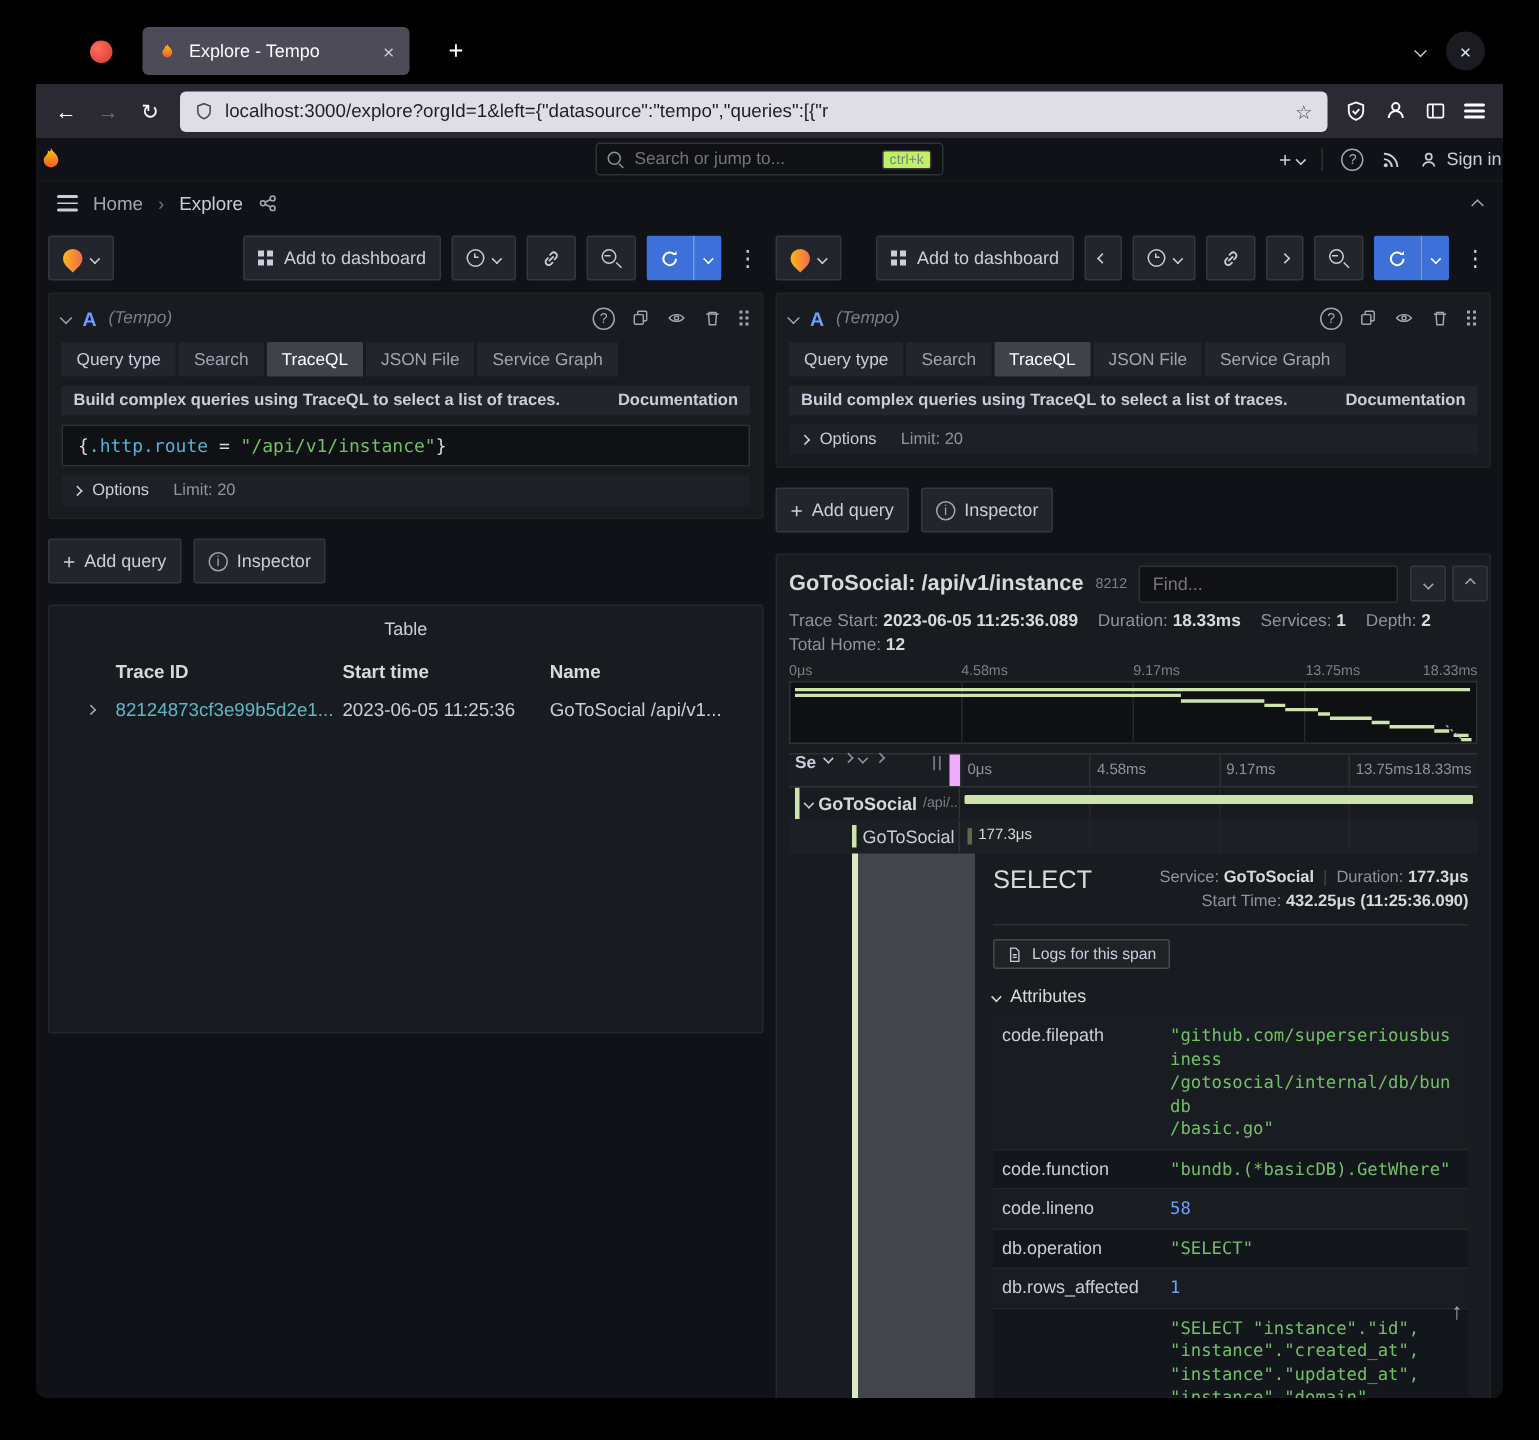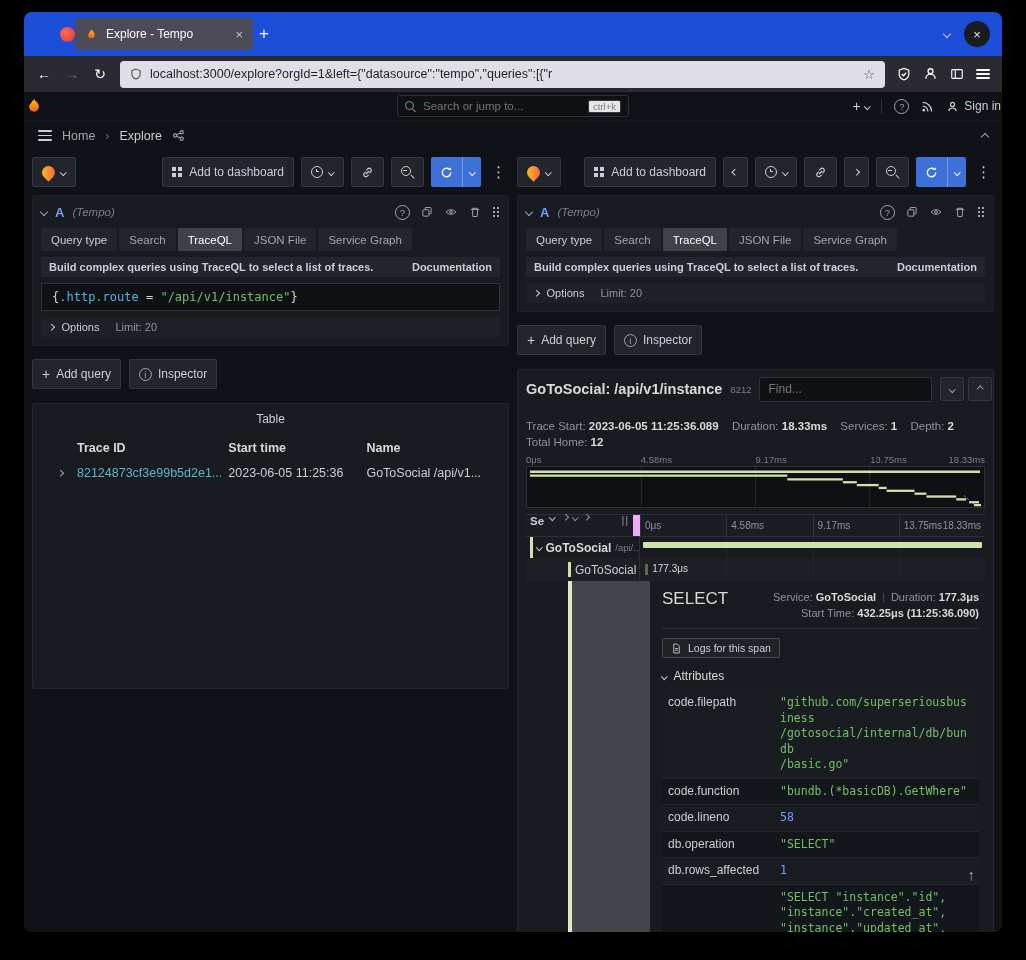--- a/index.html
+++ b/index.html
@@ -1,21 +1,21 @@
 <!DOCTYPE html>
 <html><head>
 <meta charset="utf-8">
 <style>
 *{box-sizing:border-box}
 body{margin:0;background:#000;font-family:"Liberation Sans",sans-serif}
 .screen{position:relative;width:1026px;height:960px;background:#000;overflow:hidden}
 .window{position:absolute;left:24px;top:12px;width:978px;height:920px;border-radius:8px;overflow:hidden;background:#2b2a33;display:flex;flex-direction:column}
 
 
-.tabbar{flex:none;height:44px;background:#1d4ed8;display:flex;align-items:center;padding:0 12px;gap:0;color:#fbfbfe}
+.tabbar{flex:none;height:44px;background:#000000;display:flex;align-items:center;padding:0 12px;gap:20px;color:#fbfbfe}
 .profile-dot{width:15px;height:15px;border-radius:50%;background:radial-gradient(circle at 35% 35%,#ff6b5e,#d93a2b);margin-left:24px}
 .tab{height:32px;min-width:178px;background:#4c4b57;border-radius:4px;display:flex;align-items:center;gap:8px;padding:0 10px;font-size:12px}
 .tab-title{flex:1;white-space:nowrap;overflow:hidden}
 .tab-x{color:#c9c9d2;font-size:13px}
 .newtab{font-size:17px;padding:0 6px;color:#fbfbfe}
 .tabbar-right{margin-left:auto;display:flex;align-items:center;gap:14px}
 .win-close{width:26px;height:26px;border-radius:50%;background:#1b1b22;display:flex;align-items:center;justify-content:center;font-size:13px;color:#e6e6ef}
 .navbar{flex:none;height:36px;background:#2b2a33;display:flex;align-items:center;gap:12px;padding:0 12px;color:#fbfbfe}
 .nav-ic{font-size:14px;width:16px;text-align:center}
 .nav-ic.dim{color:#6b6a74}
@@ -25,21 +25,21 @@
 svg.ic{display:block}
 
 
 .grafana{flex:1;background:#111217;color:#ccccdc;display:flex;flex-direction:column;overflow:hidden;font-size:13px}
 .topnav{flex:none;height:29px;display:flex;align-items:center;padding:0 1px;position:relative;border-bottom:1px solid #17191d}
 .searchbox{position:absolute;left:50%;transform:translateX(-50%);width:232px;height:22px;background:#0f1114;border:1px solid #2c3235;border-radius:3px;display:flex;align-items:center;gap:6px;padding:0 7px}
 .searchbox input{flex:1;min-width:0;background:none;border:none;outline:none;color:#9fa7b3;font-size:11.5px;font-family:inherit}
 .i-search{width:10px;height:10px;position:relative;display:inline-block;flex:none}
 .i-search::before{content:"";position:absolute;width:7px;height:7px;border:1.3px solid #8e949e;border-radius:50%;left:0;top:0}
 .i-search::after{content:"";position:absolute;width:4px;height:1.3px;background:#8e949e;right:-1px;bottom:0;transform:rotate(45deg)}
-.kbd{border:1px solid #34373e;border-radius:2px;padding:0 4px;font-size:9.5px;color:#7b8087;background:#e5e5e5;flex:none}
+.kbd{border:1px solid #34373e;border-radius:2px;padding:0 4px;font-size:9.5px;color:#7b8087;background:#bef264;flex:none}
 .topnav-right{margin-left:auto;display:flex;align-items:center;gap:12px;color:#ccccdc;font-size:12px}
 .vdiv{width:1px;height:15px;background:#2c3235}
 .circ{display:inline-flex;align-items:center;justify-content:center;width:15px;height:15px;border:1.2px solid #9fa7b3;border-radius:50%;font-size:9.5px;color:#9fa7b3}
 .crumbbar{flex:none;height:29px;display:flex;align-items:center;gap:10px;padding:0 14px;font-size:12.5px}
 .burger{display:inline-block;width:14px}
 .burger i{display:block;height:1.8px;background:#ccccdc;margin:2.6px 0;border-radius:1px}
 .crumb-sep{color:#6b7280}
 .crumb-right{margin-left:auto;color:#9fa7b3}
 
 
@@ -105,21 +105,21 @@
 .trace-link{color:#5fb6c9}
 
 
 .trace-panel{margin-top:14px;background:#181b1f;border:1px solid #23262b;border-radius:2px;padding:4px 8px;display:flex;flex-direction:column;height:900px;flex:none;position:relative}
 .tp-head{display:flex;align-items:center;gap:8px;height:30px;flex:none}
 .tp-title{font-size:14.5px;font-weight:700;color:#d8d9da;white-space:nowrap}
 .tp-id{font-size:9.5px;color:#7b8087}
 .find-input{width:182px;height:25px;background:#0f1114;border:1px solid #2c3235;border-radius:2px;color:#9fa7b3;font-size:12px;padding:0 8px;outline:none;font-family:inherit}
 .tp-head-right{margin-left:auto;display:flex;gap:4px}
 .mini-btn{width:24px;height:24px;border:1px solid #34373e;background:#22252b;display:flex;align-items:center;justify-content:center;border-radius:2px;color:#9fa7b3}
-.tp-meta{font-size:11.5px;color:#8e949e;line-height:16px;flex:none;margin-top:14px}
+.tp-meta{font-size:11.5px;color:#8e949e;line-height:16px;flex:none;margin-top:2px}
 .tp-meta b{color:#d8d9da;font-weight:700}
 .tp-meta .gap{display:inline-block;width:10px}
 .map-labels{position:relative;height:12px;font-size:9.5px;color:#7b8087;flex:none;margin-top:4px}
 .map-labels span{position:absolute;top:0}
 .minimap{height:42px;border:1px solid #2c3235;background:#0e1013;flex:none}
 .minimap svg{width:100%;height:100%}
 .tl-header{margin-top:6px;height:23px;display:flex;align-items:stretch;background:#1a1d21;border-top:1px solid #2c3235;border-bottom:1px solid #2c3235;flex:none;font-size:10px;color:#8e949e}
 .srv-head{flex:none;width:114px;display:flex;align-items:flex-start;gap:6px;padding:0 4px;border-right:7px solid #f0abfc;color:#ccccdc;font-size:11.5px;font-weight:700}
 .srv-head .ics{display:flex;gap:6px;color:#8e949e;align-items:center;margin-left:2px}
 .handle{color:#6b7280;font-size:10px;letter-spacing:1px}

